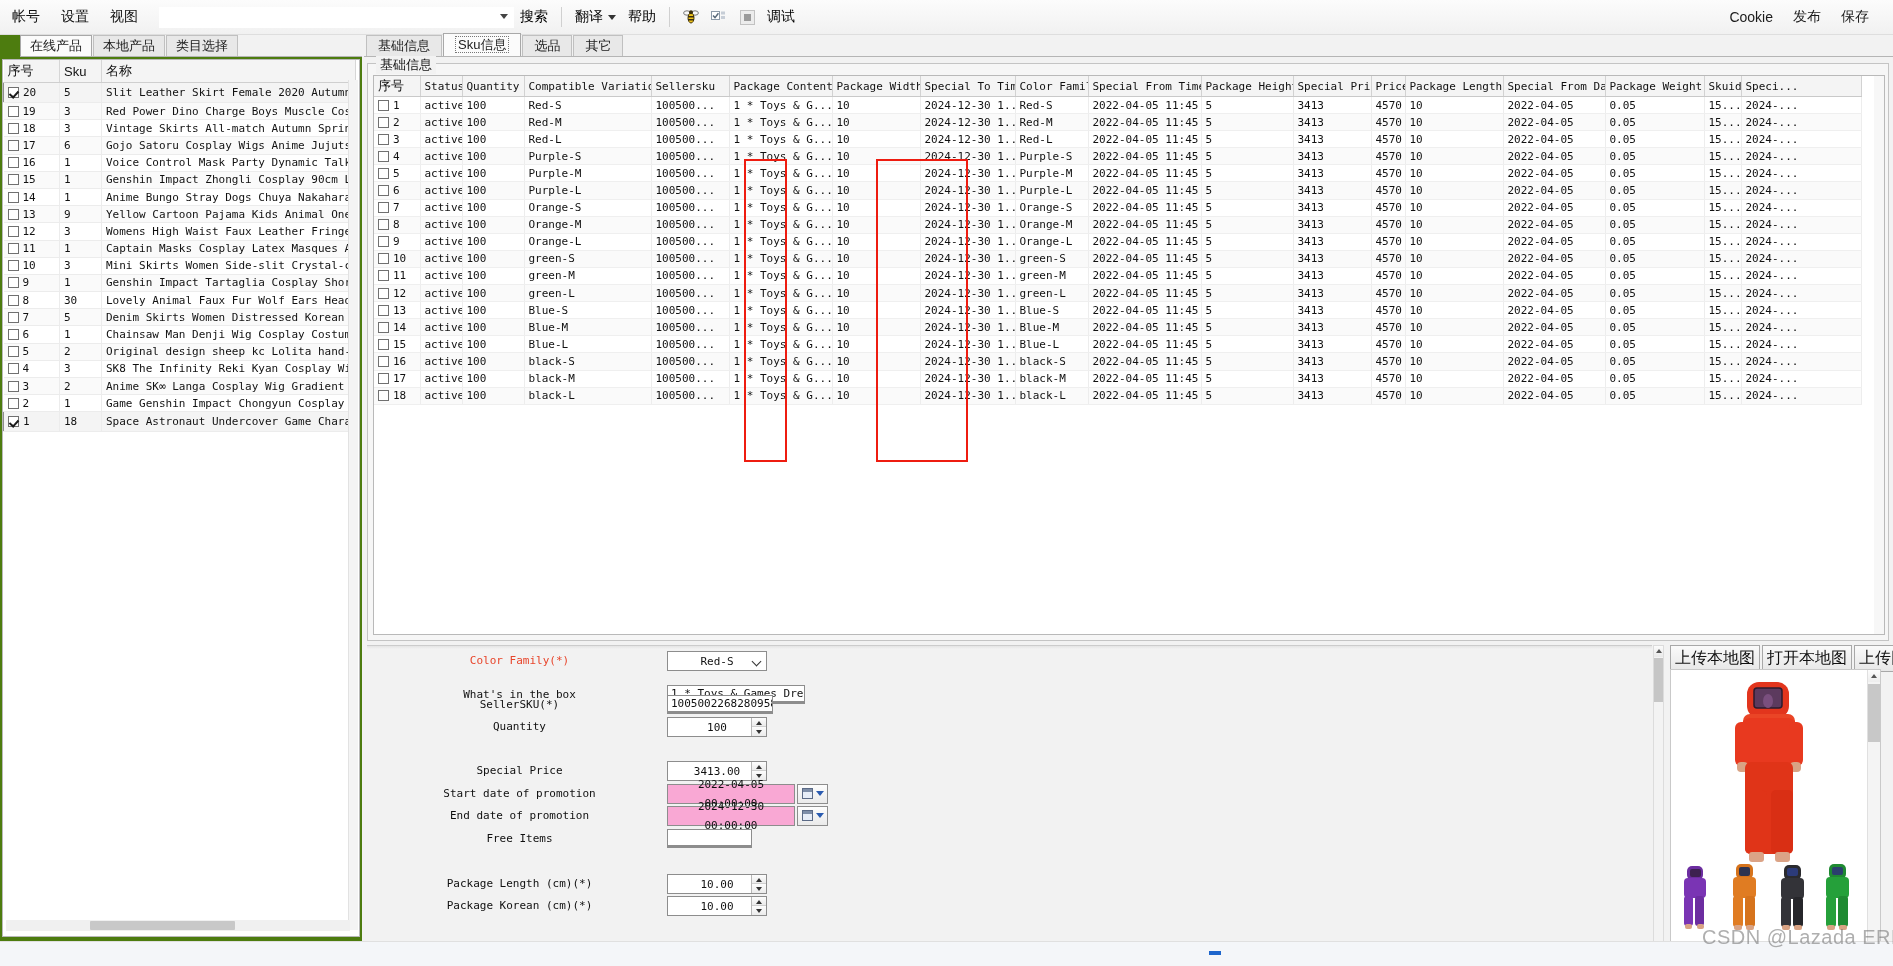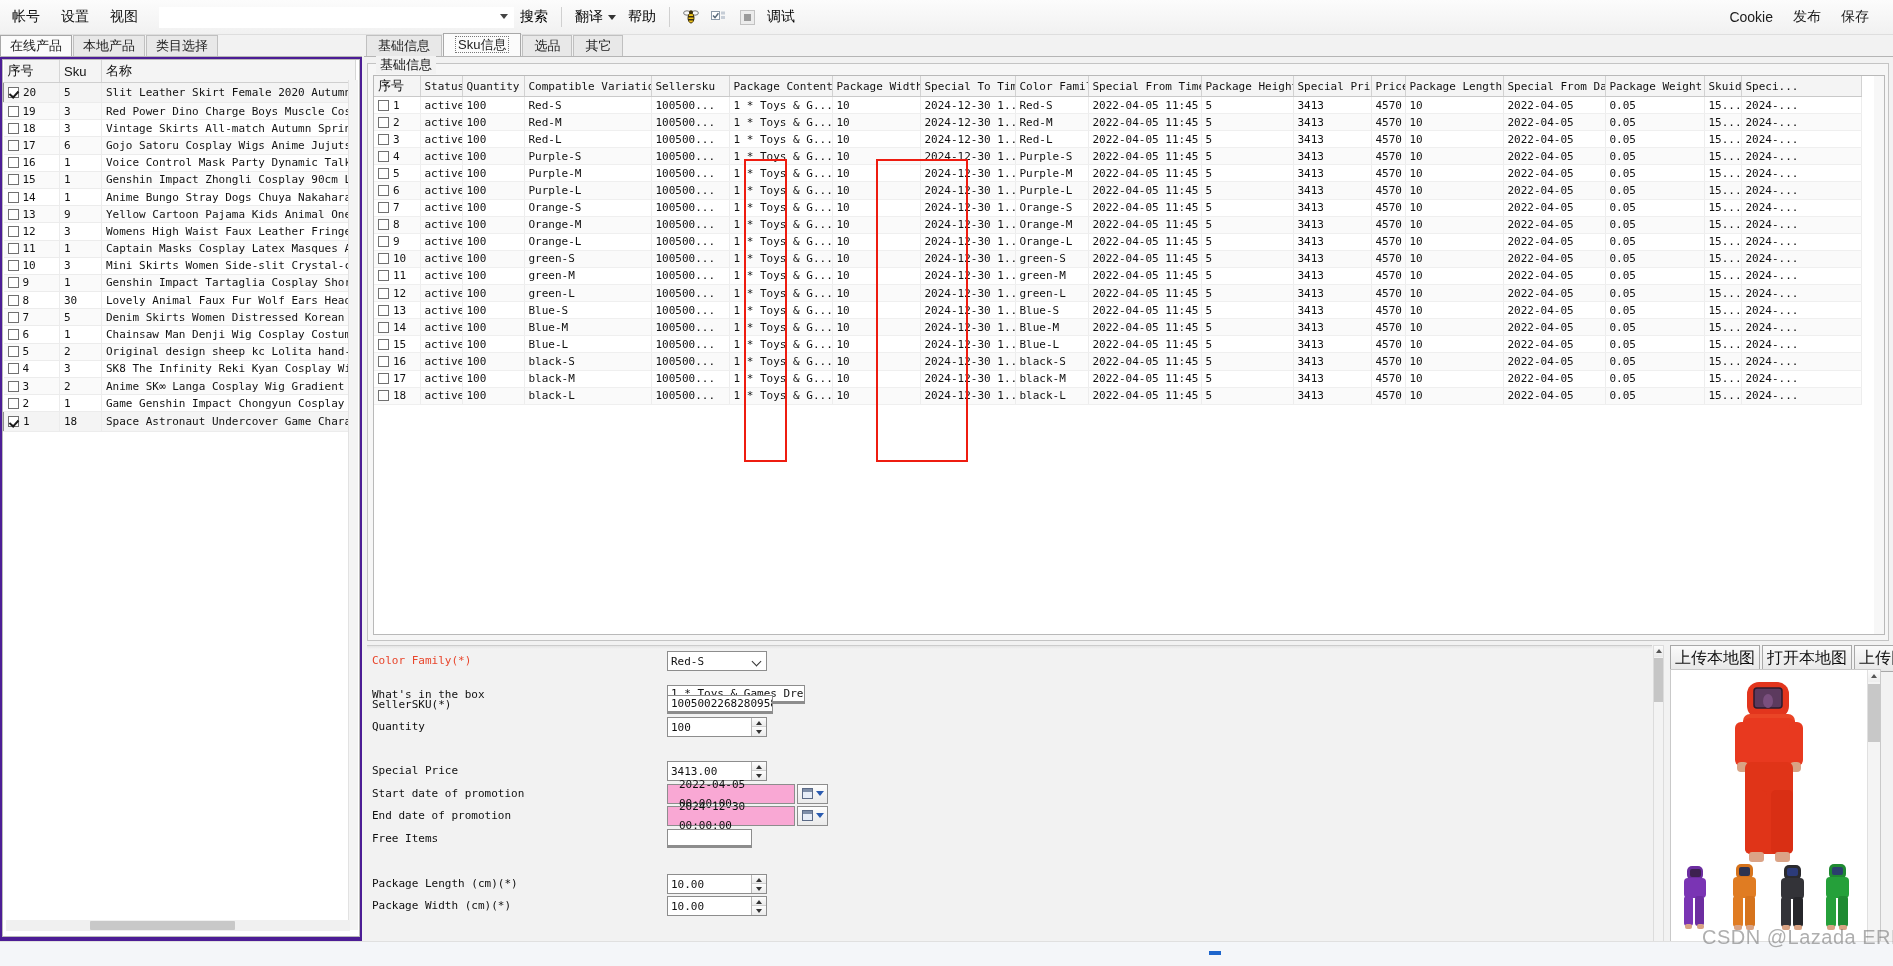--- a/index.html
+++ b/index.html
@@ -45,21 +45,22 @@
   .icon-btn {
     width: 22px; height: 22px; margin: 0 3px; display: flex;
     align-items: center; justify-content: center; cursor: default;
   }
   .topbar-right { margin-left: auto; display: flex; align-items: center; padding-right: 14px; }
   .topbar-right .tb-text { font-size: 14px; padding: 4px 10px; color: #1b1b1b; }
 
   
   .left-panel {
     position: absolute; left: 0; top: 35px; width: 362px; height: 906px;
-    background: #4c1d95;
+    background: #4d7c0f;
+    padding-left: 20px;
   }
   .tabstrip {
     height: 22px; display: flex; align-items: flex-end;
     border-bottom: 1px solid #b5b5b5; background: #f2f2f2;
   }
   .tab {
     font-size: 13px; padding: 2px 9px 3px 9px; background: #e8e8e8;
     border: 1px solid #c0c0c0; border-bottom: none; margin-right: 1px;
     cursor: default; color: #1a1a1a; line-height: 15px;
   }
@@ -161,21 +162,21 @@
   #redbox-seq { left: 376px; top: 95px; width: 43px; height: 303px; }
   #redbox-var { left: 508px; top: 95px; width: 92px; height: 303px; }
 
   
   .form-area {
     position: absolute; left: 3px; top: 610px; width: 1285px; height: 331px;
     background: #f2f2f2; overflow: hidden;
   }
   .form-row {
     position: absolute; left: 0; height: 27px; width: 1255px;
-    display: flex; align-items: center;
+    display: flex; align-items: center; text-align: center;
   }
   .f-label {
     width: 300px; padding-left: 5px;
     font-family: "DejaVu Sans Mono", monospace; font-size: 11px; color: #0f0f0f;
     white-space: nowrap;
   }
   .f-label.req { color: #e8452b; }
   .inp {
     height: 19px; border: 1px solid #8d8d8d; background: #fff;
     font-family: "DejaVu Sans Mono", monospace; font-size: 11px;
@@ -997,21 +998,21 @@
         <div class="spin">
           <span>10.00</span>
           <span class="btns">
               <i></i>
               <i></i>
             </span>
         </div>
       </div>
 
       <div class="form-row" style="top:247px">
-        <div class="f-label">Package Width (cm)(*)</div>
+        <div class="f-label">Package Korean (cm)(*)</div>
         <div class="spin">
           <span>10.00</span>
           <span class="btns">
               <i></i>
               <i></i>
             </span>
         </div>
       </div>
 
     </div>

